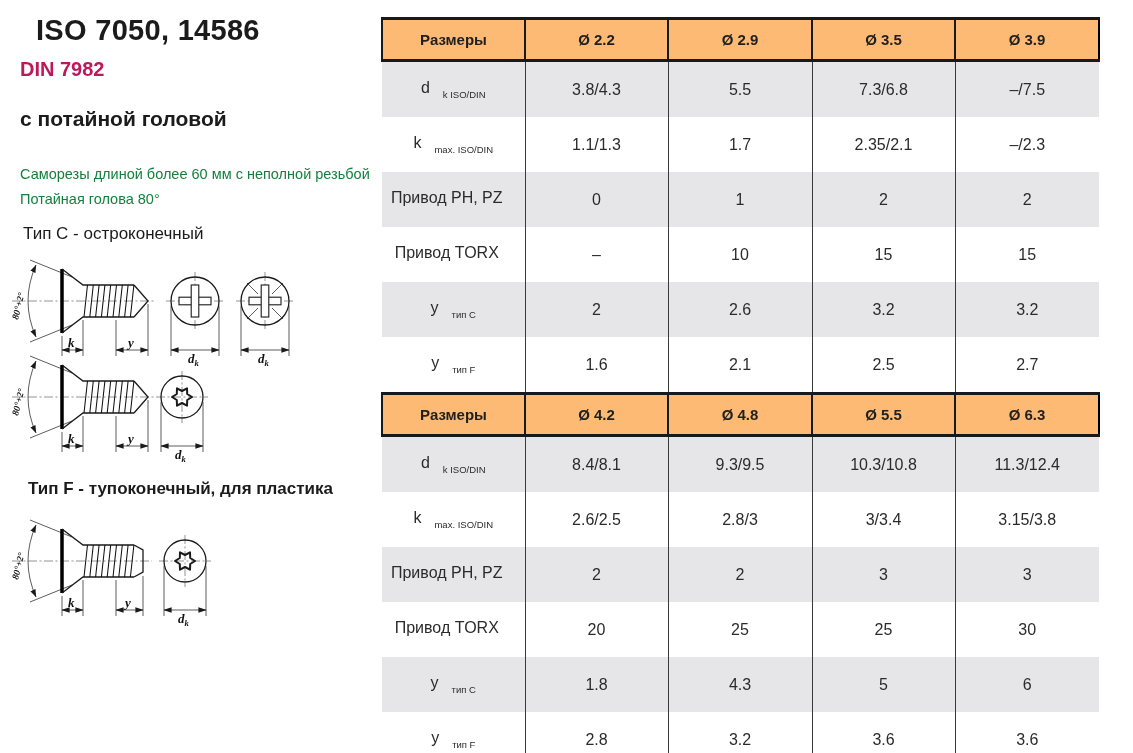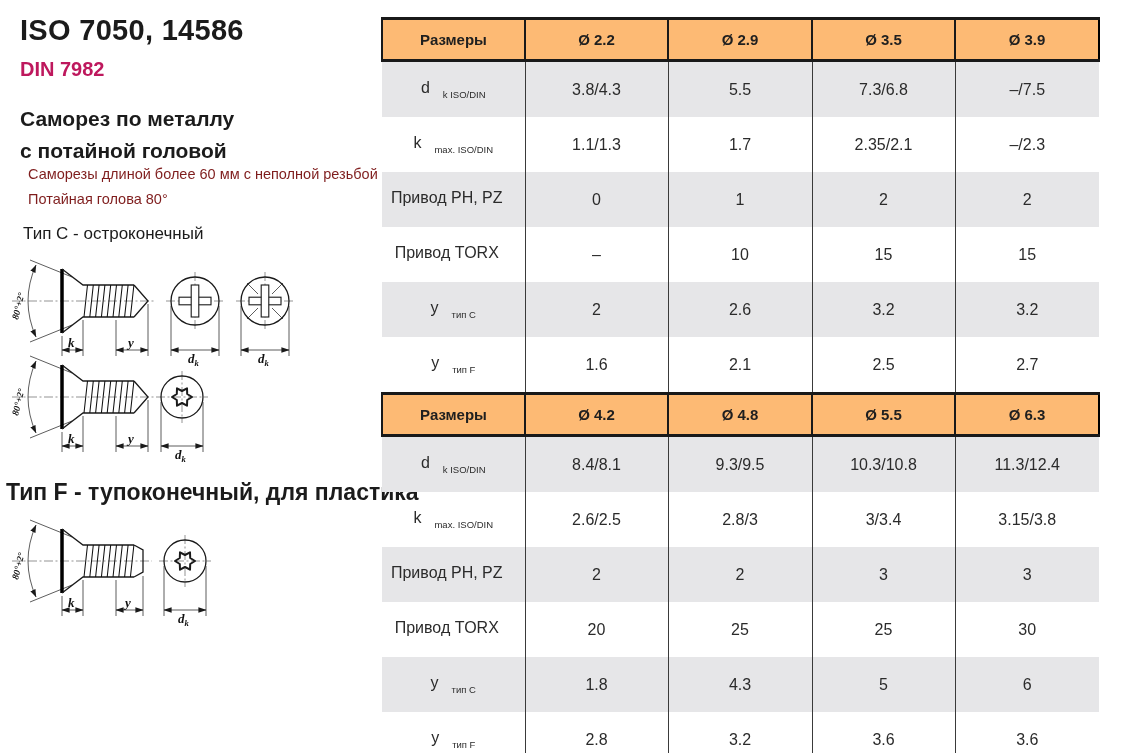--- a/index.html
+++ b/index.html
@@ -3,26 +3,26 @@
 <meta charset="utf-8">
 <style>
   html,body{margin:0;padding:0}
   body{
     width:1133px;height:753px;position:relative;background:#ffffff;
     font-family:"Liberation Sans",sans-serif;color:#2d2d2d;overflow:hidden;
   }
   .abs{position:absolute}
 
   
-  #title{left:20px;top:14px;font-size:29px;font-weight:bold;color:#1b1b1b;letter-spacing:.3px}
+  #title{left:36px;top:14px;font-size:29px;font-weight:bold;color:#1b1b1b;letter-spacing:.3px}
   #din{left:20px;top:58px;font-size:20px;font-weight:bold;color:#be185d}
   #pname{left:20px;top:103px;font-size:21px;font-weight:bold;line-height:1.5;color:#1b1b1b}
-  #pnote{left:28px;top:162px;font-size:14.5px;line-height:1.75;color:#7f1d1d}
+  #pnote{left:20px;top:162px;font-size:14.5px;line-height:1.75;color:#15803d}
   #typec{left:23px;top:224px;font-size:17px;font-weight:normal;color:#1b1b1b}
-  #typef{left:6px;top:479px;font-size:23px;font-weight:bold;color:#1b1b1b}
+  #typef{left:28px;top:479px;font-size:17px;font-weight:bold;color:#1b1b1b}
 
   
   table.spec{position:absolute;left:381px;border-collapse:collapse;table-layout:fixed;width:717px}
   #t1{top:17px}
   #t2{top:392px}
   .spec th{
     background:#fdba74;height:23px;padding:8px;text-align:center;
     font-size:15px;font-weight:bold;color:#1f1f1f;
     border-top:3px solid #191919;border-bottom:3px solid #191919;
   }
@@ -55,21 +55,20 @@
     <marker id="arr" viewBox="0 0 10 10" refX="9.5" refY="5" markerWidth="8" markerHeight="8" markerUnits="userSpaceOnUse" orient="auto-start-reverse">
       <path d="M0,1.5 L10,5 L0,8.5 Z" fill="#1a1a1a"></path>
     </marker>
   </defs>
 </svg>
 
 <div class="abs" id="title">ISO 7050, 14586</div>
 <div class="abs" id="din">DIN 7982</div>
 
 <div class="abs" id="pname">
-  <div>Саморез по металлу</div>
   <div>с потайной головой</div>
 </div>
 
 <div class="abs" id="pnote">
   <div>Саморезы длиной более 60 мм с неполной резьбой</div>
   <div>Потайная голова 80°</div>
 </div>
 
 <div class="abs" id="typec">Тип C - остроконечный</div>
 

